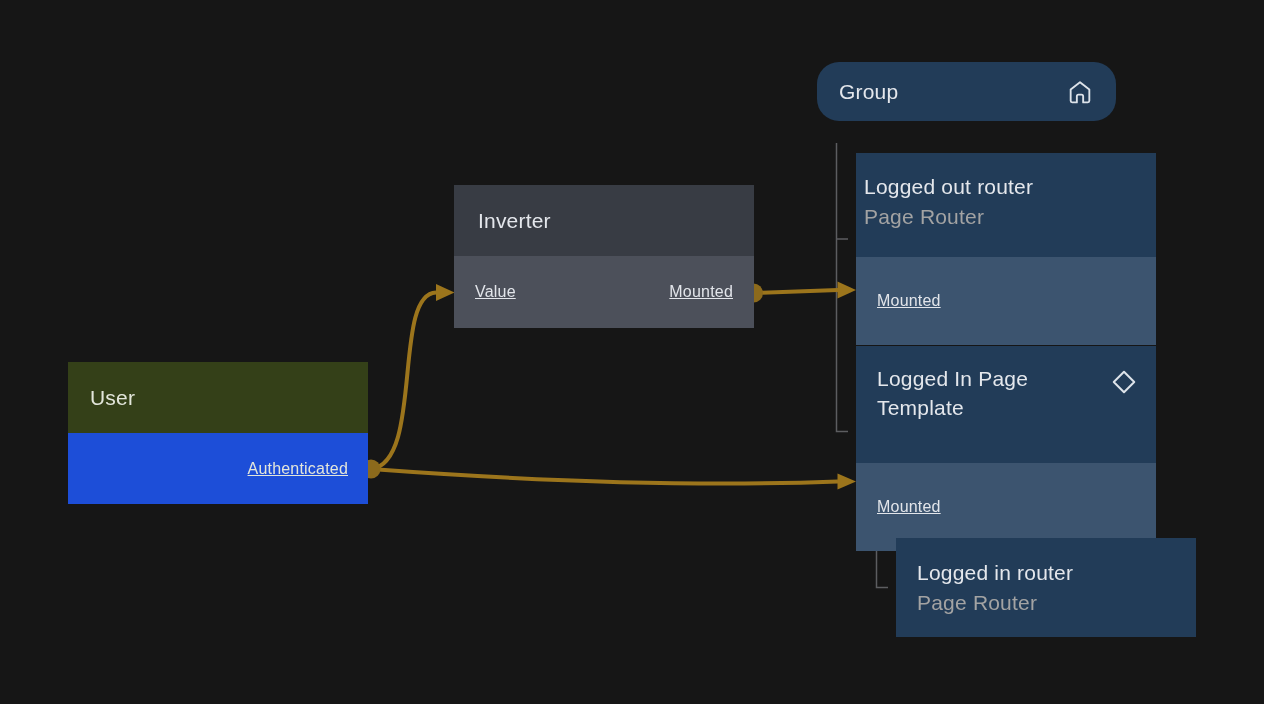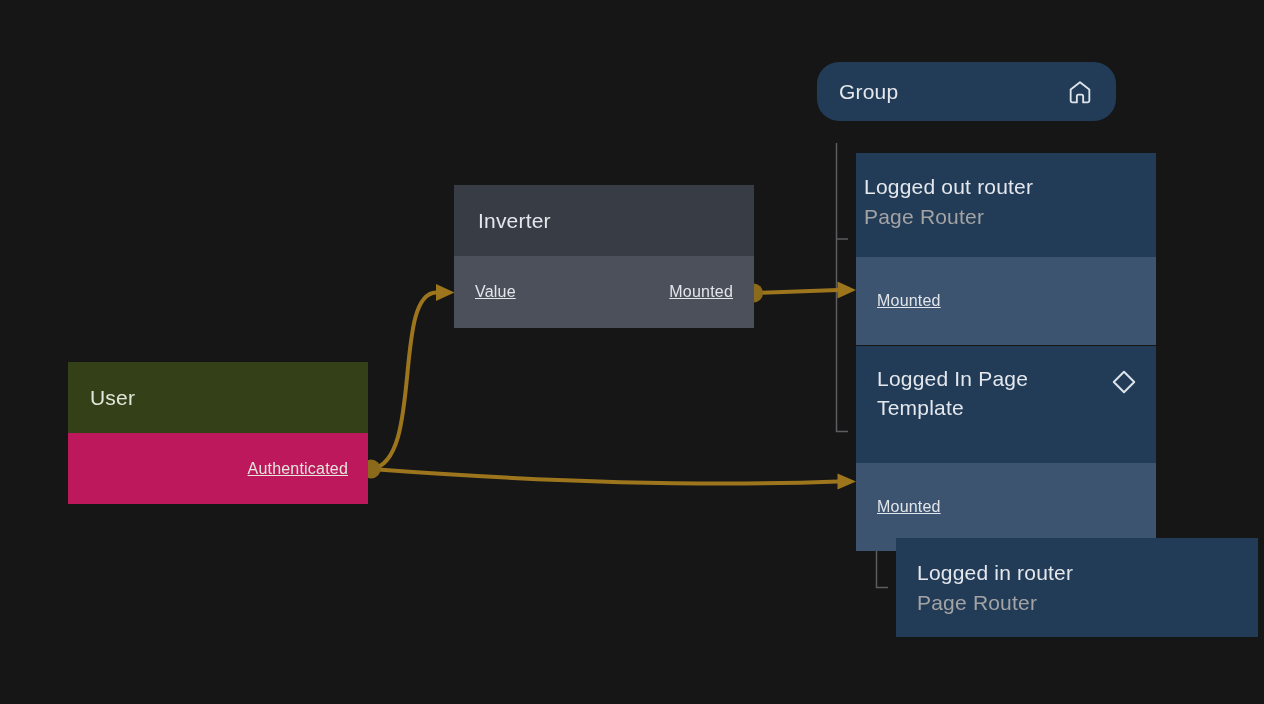--- a/index.html
+++ b/index.html
@@ -37,30 +37,30 @@
   #node-lor{left:856px;top:153px;width:300px;}
   #node-lor .hdr{height:104px;background:#223c58;}
   #node-lor .port{background:#3c546f;}
   
   #node-inverter{left:454px;top:185px;width:300px;}
   #node-inverter .hdr{height:71px;background:#383c44;display:flex;align-items:center;padding:0 24px;}
   #node-inverter .port{height:72px;background:#4c505a;}
   
   #node-user{left:68px;top:362px;width:300px;}
   #node-user .hdr{height:71px;background:#344018;display:flex;align-items:center;padding:0 22px;}
-  #node-user .port{height:71px;background:#be185d;}
+  #node-user .port{height:71px;background:#1d4ed8;}
   #node-user .title,#node-user .port-label{color:#e3e6db;}
   
   #node-lit{left:856px;top:346px;width:300px;}
   #node-lit .hdr{height:117px;background:#223c58;position:relative;padding:18px 60px 0 21px;}
   #node-lit .title{display:inline-block;max-width:205px;line-height:29px;}
   #node-lit .icon{position:absolute;right:17px;top:21px;}
   #node-lit .port{background:#3c546f;}
   
-  #node-lir{left:896px;top:538px;width:362px;height:99px;background:#223c58;
+  #node-lir{left:896px;top:538px;width:300px;height:99px;background:#223c58;
     display:flex;flex-direction:column;justify-content:center;padding:0 20px 0 21px;}
   #node-lir .title,#node-lir .subtitle{display:block;line-height:30px;}
 </style>
 </head>
 <body>
 
 <div class="canvas">
 
   <svg class="overlay" width="1264" height="704">
     <path class="tree" d="M836.5 143 V431.5 H848"></path>

